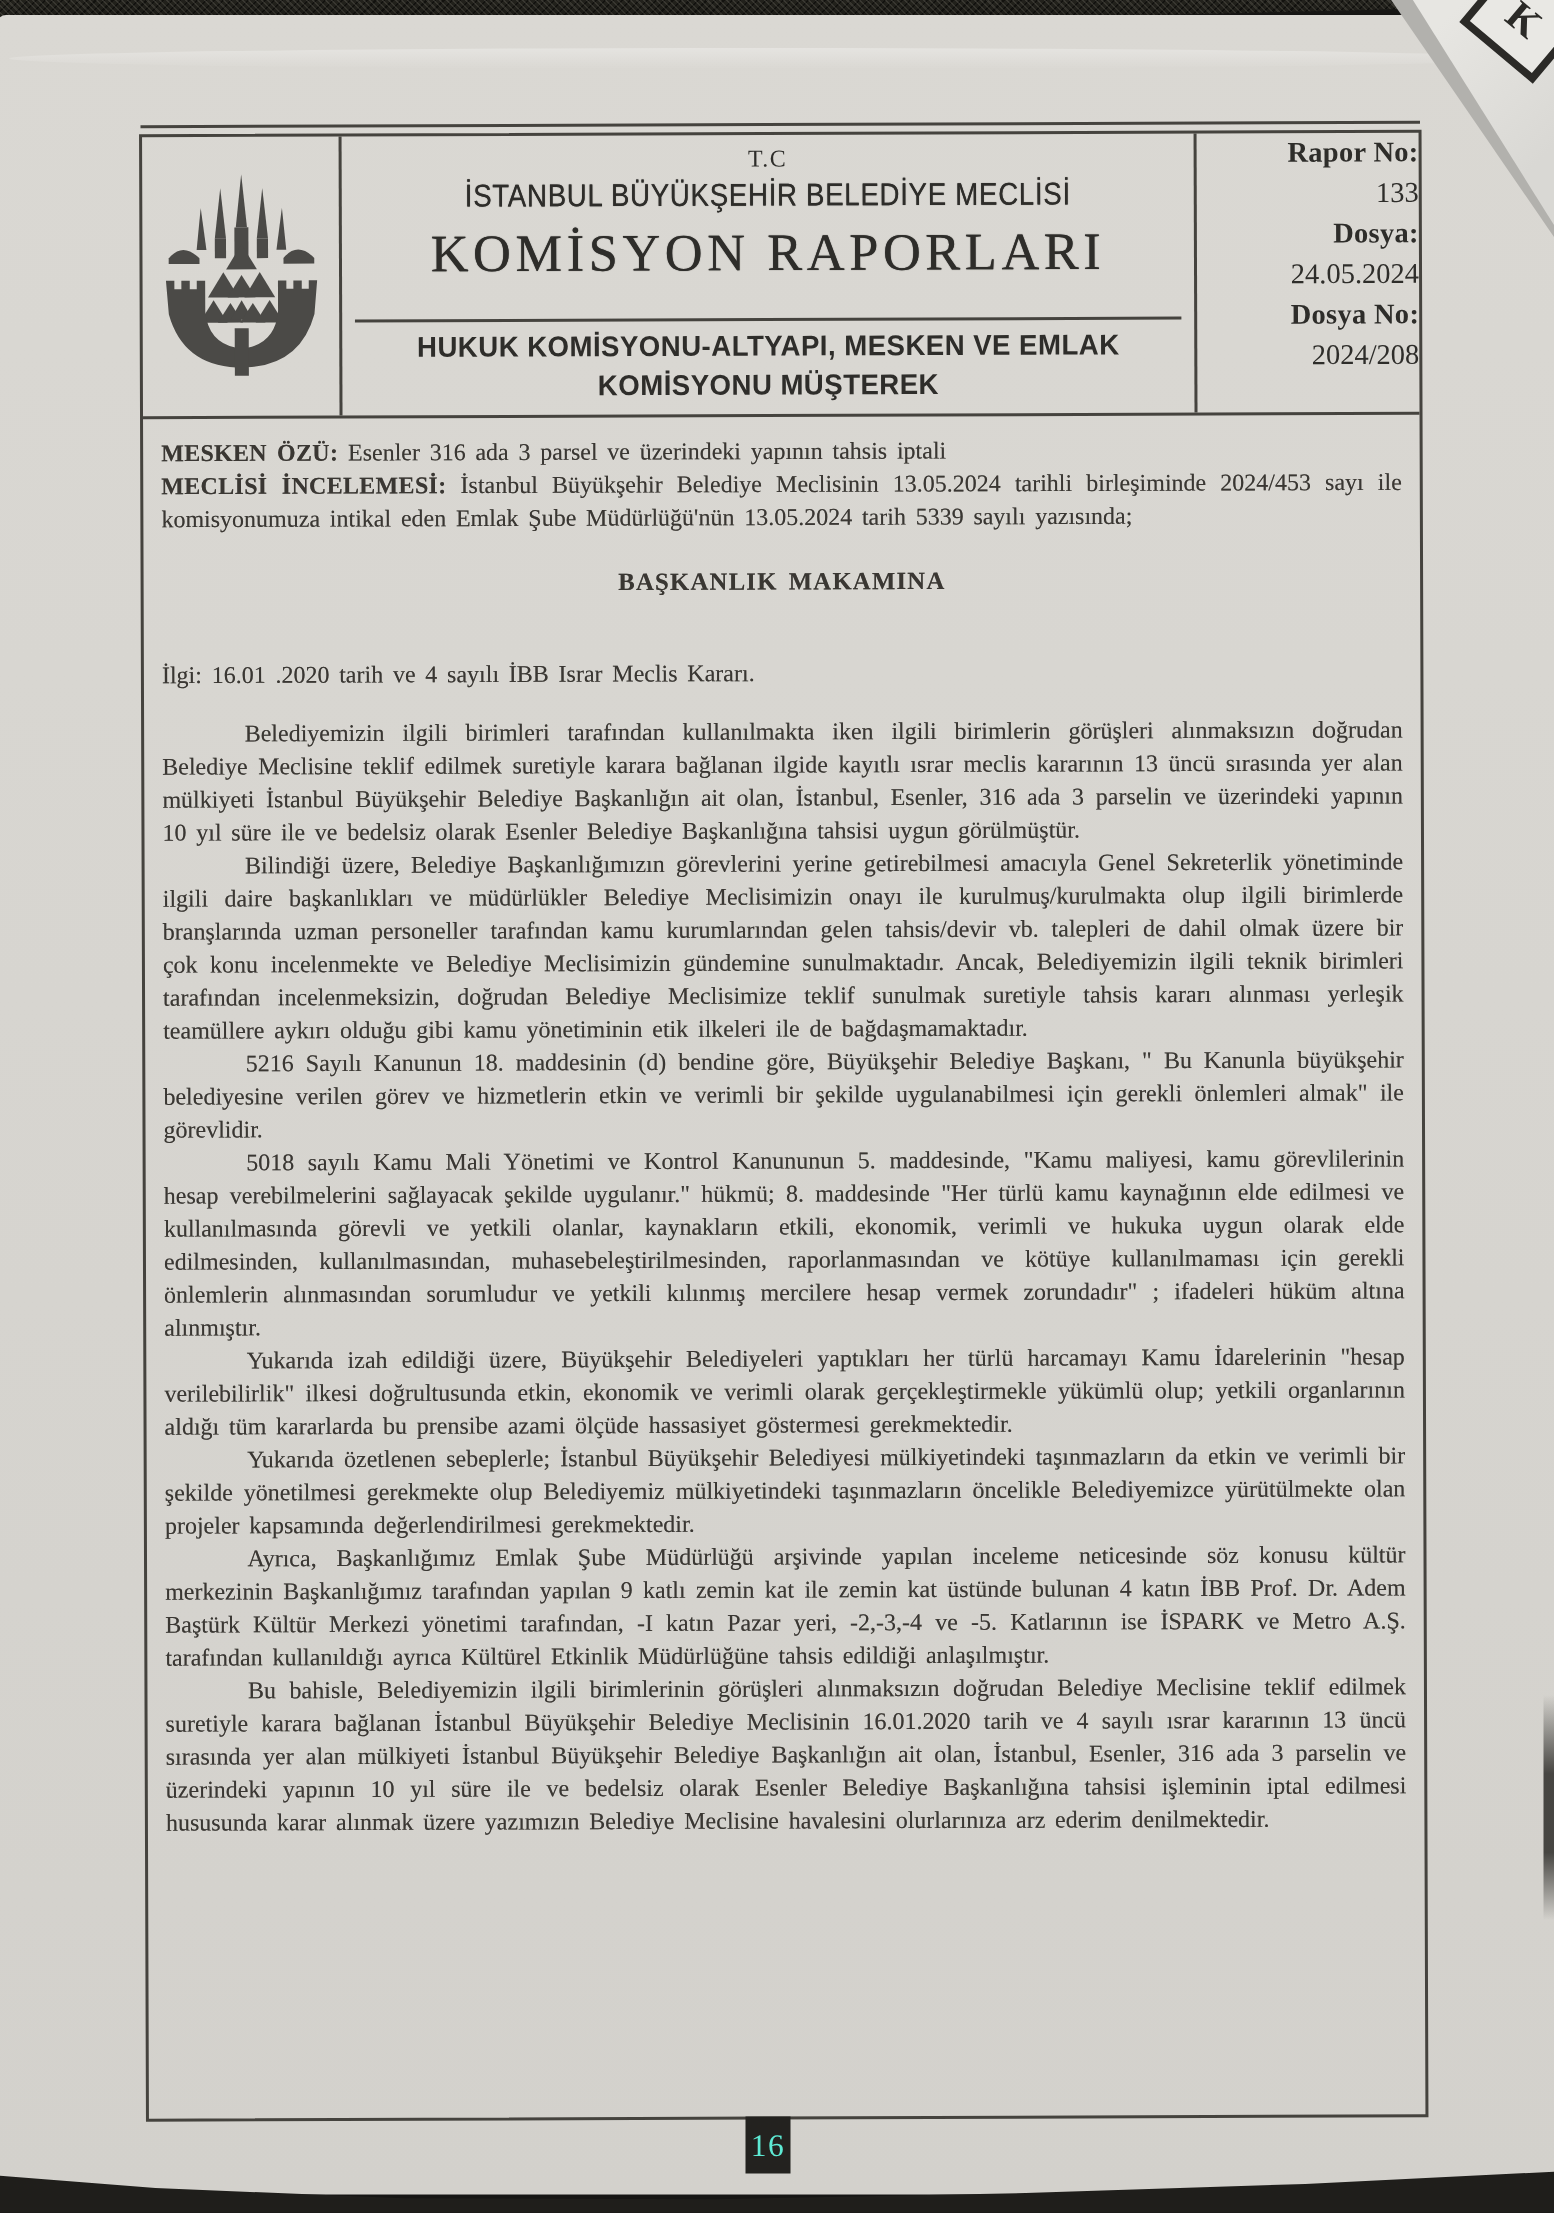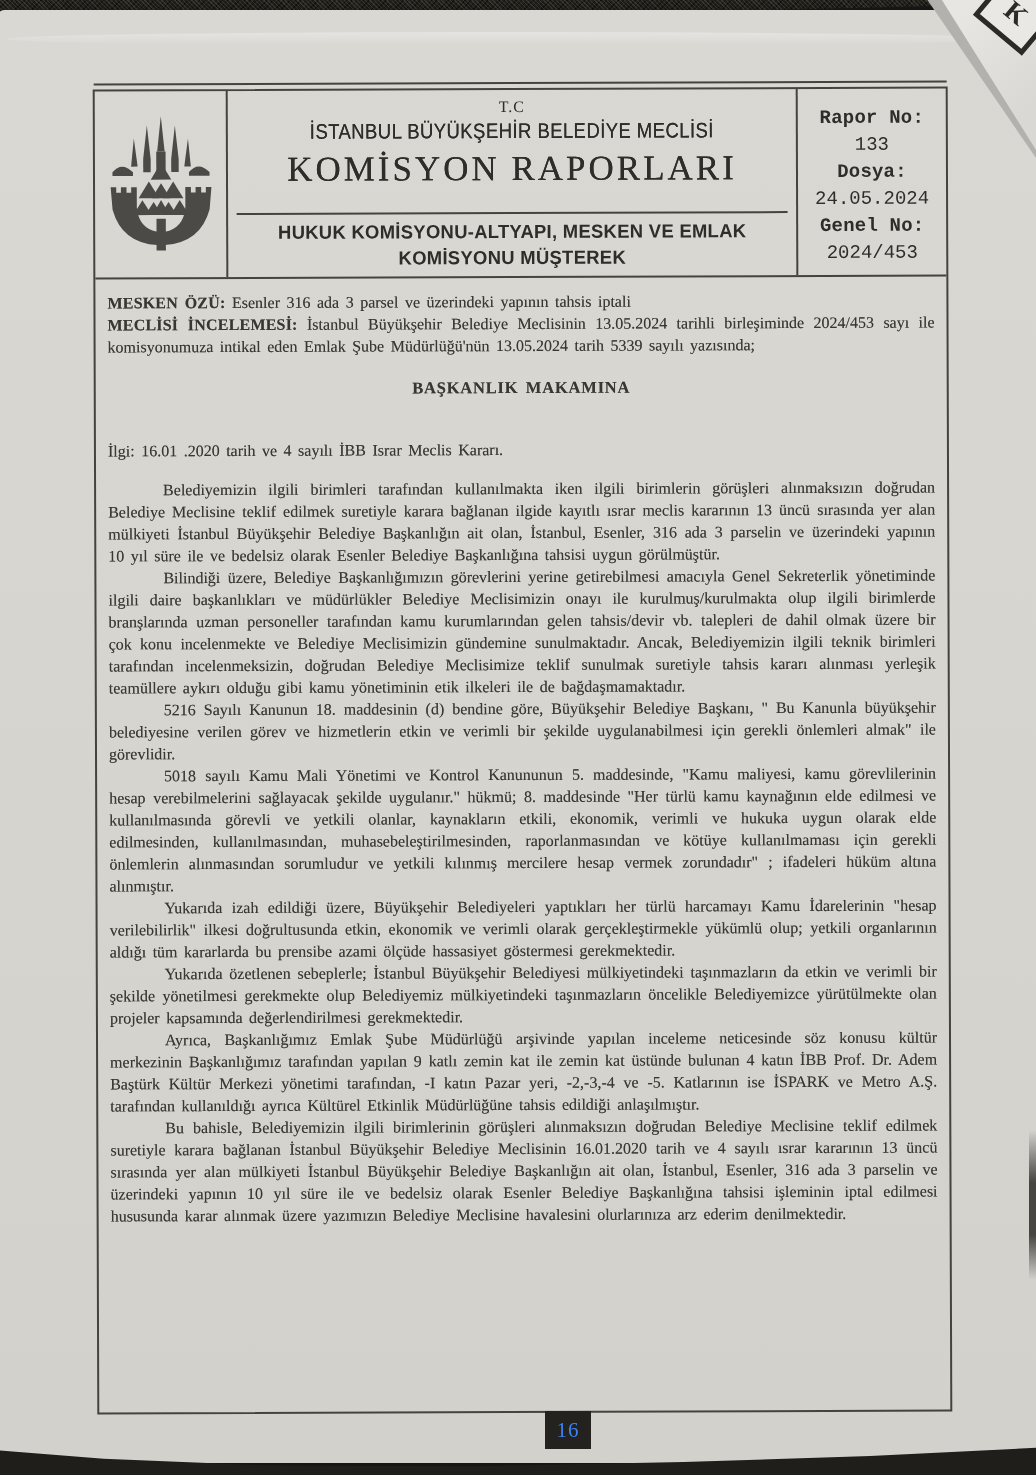--- a/index.html
+++ b/index.html
@@ -97,45 +97,45 @@
   }
   .sub-cell{
     grid-row:2;grid-column:2;border-top:2px solid #45433e;
     display:flex;align-items:center;justify-content:center;text-align:center;
     font-family:"Liberation Sans",sans-serif;font-weight:bold;font-size:19px;
     line-height:26px;letter-spacing:.3px;padding:0 40px;
     transform:scaleX(.97);
   }
   .meta-cell{
     grid-row:1/3;grid-column:3;border-left:2px solid #45433e;
-    text-align:center;padding-top:16px;font-size:19px;line-height:27px;font-family:Liberation Mono, monospace;
+    text-align:right;font-size:19px;line-height:27px;
   }
   .meta-cell b{letter-spacing:.2px;}
   
   .doc-text{
     padding:13px 12px 0 12px;
     font-size:16px;line-height:22px;color:#3a3733;
     text-align:justify;word-spacing:2.5px;
     text-shadow:0 0 .4px rgba(55,52,48,.55);
   }
   .doc-text p{margin:0;}
   .lead b{letter-spacing:.2px;}
   .salutation{
     text-align:center;font-weight:bold;letter-spacing:.8px;
     margin-top:20px !important;font-size:16.5px;
   }
   .reference{margin-top:40px !important;text-align:left;}
   .para{text-indent:55px;}
   .para:first-of-type{margin-top:17px !important;}
   
   .page-badge{
-    position:absolute;left:497px;top:1411px;width:46px;height:38px;z-index:6;
-    background:#23221f;color:#3b82f6;
+    position:absolute;left:497px;top:1411px;width:30px;height:38px;z-index:6;
+    background:#23221f;color:#5eead4;
     display:flex;align-items:center;justify-content:center;
-    font-size:21px;letter-spacing:1px;margin-left:48px;
+    font-size:21px;letter-spacing:1px;
   }
   .logo-svg{width:112px;height:148px;}
 </style>
 </head>
 <body>
 
 <div class="top-band speckle"></div>
 <div class="paper"></div>
 <div class="corner-shadow"></div>
 <div class="corner-sheet"></div>
@@ -182,22 +182,22 @@
     <div class="title-cell">
       <div class="tc">T.C</div>
       <div class="org">İSTANBUL BÜYÜKŞEHİR BELEDİYE MECLİSİ</div>
       <div class="big-title">KOMİSYON RAPORLARI</div>
     </div>
     <div class="meta-cell">
       <b>Rapor No:</b><br>
       <span>133</span><br>
       <b>Dosya:</b><br>
       <span>24.05.2024</span><br>
-      <b>Genel No:</b><br>
-      <span>2024/453</span>
+      <b>Dosya No:</b><br>
+      <span>2024/208</span>
     </div>
     <div class="sub-cell">HUKUK KOMİSYONU-ALTYAPI, MESKEN VE EMLAK KOMİSYONU MÜŞTEREK</div>
   </div>
 
   <div class="doc-text">
     <p class="lead"><b>MESKEN ÖZÜ:</b> <span>Esenler 316 ada 3 parsel ve üzerindeki yapının tahsis iptali</span></p>
     <p class="lead"><b>MECLİSİ İNCELEMESİ:</b> <span>İstanbul Büyükşehir Belediye Meclisinin 13.05.2024 tarihli birleşiminde 2024/453 sayı ile komisyonumuza intikal eden Emlak Şube Müdürlüğü'nün 13.05.2024 tarih 5339 sayılı yazısında;</span></p>
     <p class="salutation">BAŞKANLIK MAKAMINA</p>
     <p class="reference">İlgi: 16.01 .2020 tarih ve 4 sayılı İBB Israr Meclis Kararı.</p>
     <div id="paragraphs">

